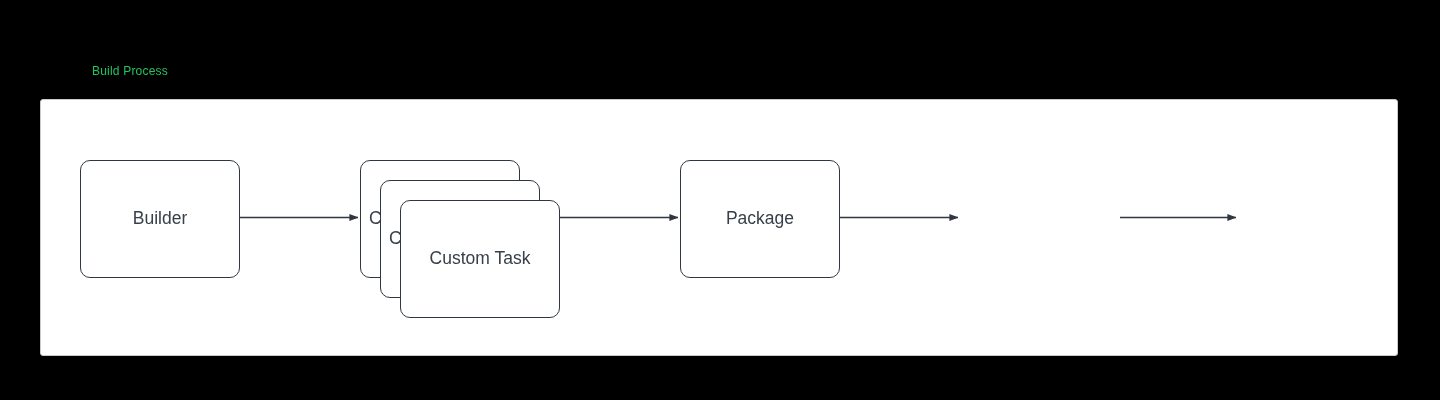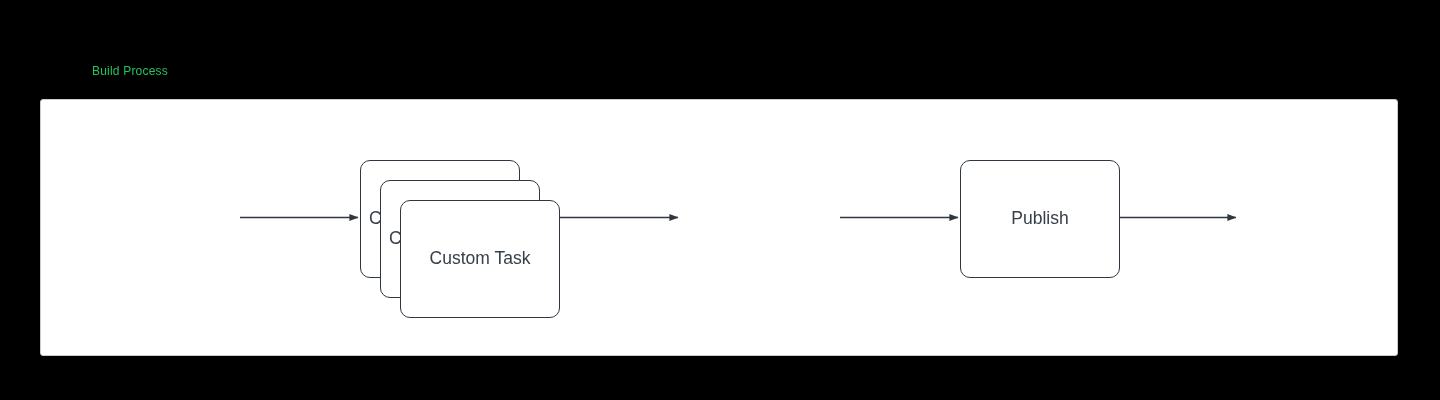--- a/index.html
+++ b/index.html
@@ -128,32 +128,35 @@
       <marker id="arrowhead" markerWidth="9" markerHeight="7" refX="8.6" refY="3.5" orient="auto" markerUnits="userSpaceOnUse">
         <polygon points="0 0, 9 3.5, 0 7" fill="#2f3742"></polygon>
       </marker>
     </defs>
     <line x1="240" y1="217.5" x2="358" y2="217.5" stroke="#2f3742" stroke-width="1.4" marker-end="url(#arrowhead)"></line>
     <line x1="560" y1="217.5" x2="678" y2="217.5" stroke="#2f3742" stroke-width="1.4" marker-end="url(#arrowhead)"></line>
     <line x1="840" y1="217.5" x2="958" y2="217.5" stroke="#2f3742" stroke-width="1.4" marker-end="url(#arrowhead)"></line>
     <line x1="1120" y1="217.5" x2="1236" y2="217.5" stroke="#2f3742" stroke-width="1.4" marker-end="url(#arrowhead)"></line>
   </svg>
 
+  <div class="node" id="node-builder">
+    <span class="node-label">Builder</span>
+  </div>
 
   <div id="stack">
     <div class="node stack-card" id="stack-card-back">
       <span class="node-label">Custom Task</span>
     </div>
     <div class="node stack-card" id="stack-card-middle">
       <span class="node-label">Custom Task</span>
     </div>
     <div class="node stack-card" id="stack-card-front">
       <span class="node-label">Custom Task</span>
     </div>
   </div>
 
+  <div class="node" id="node-package">
+    <span class="node-label">Package</span>
+  </div>
 
-  <div class="node" id="node-publish">
-    <span class="node-label">Publish</span>
-  </div>
 
 
 </div>
 
 </body></html>

